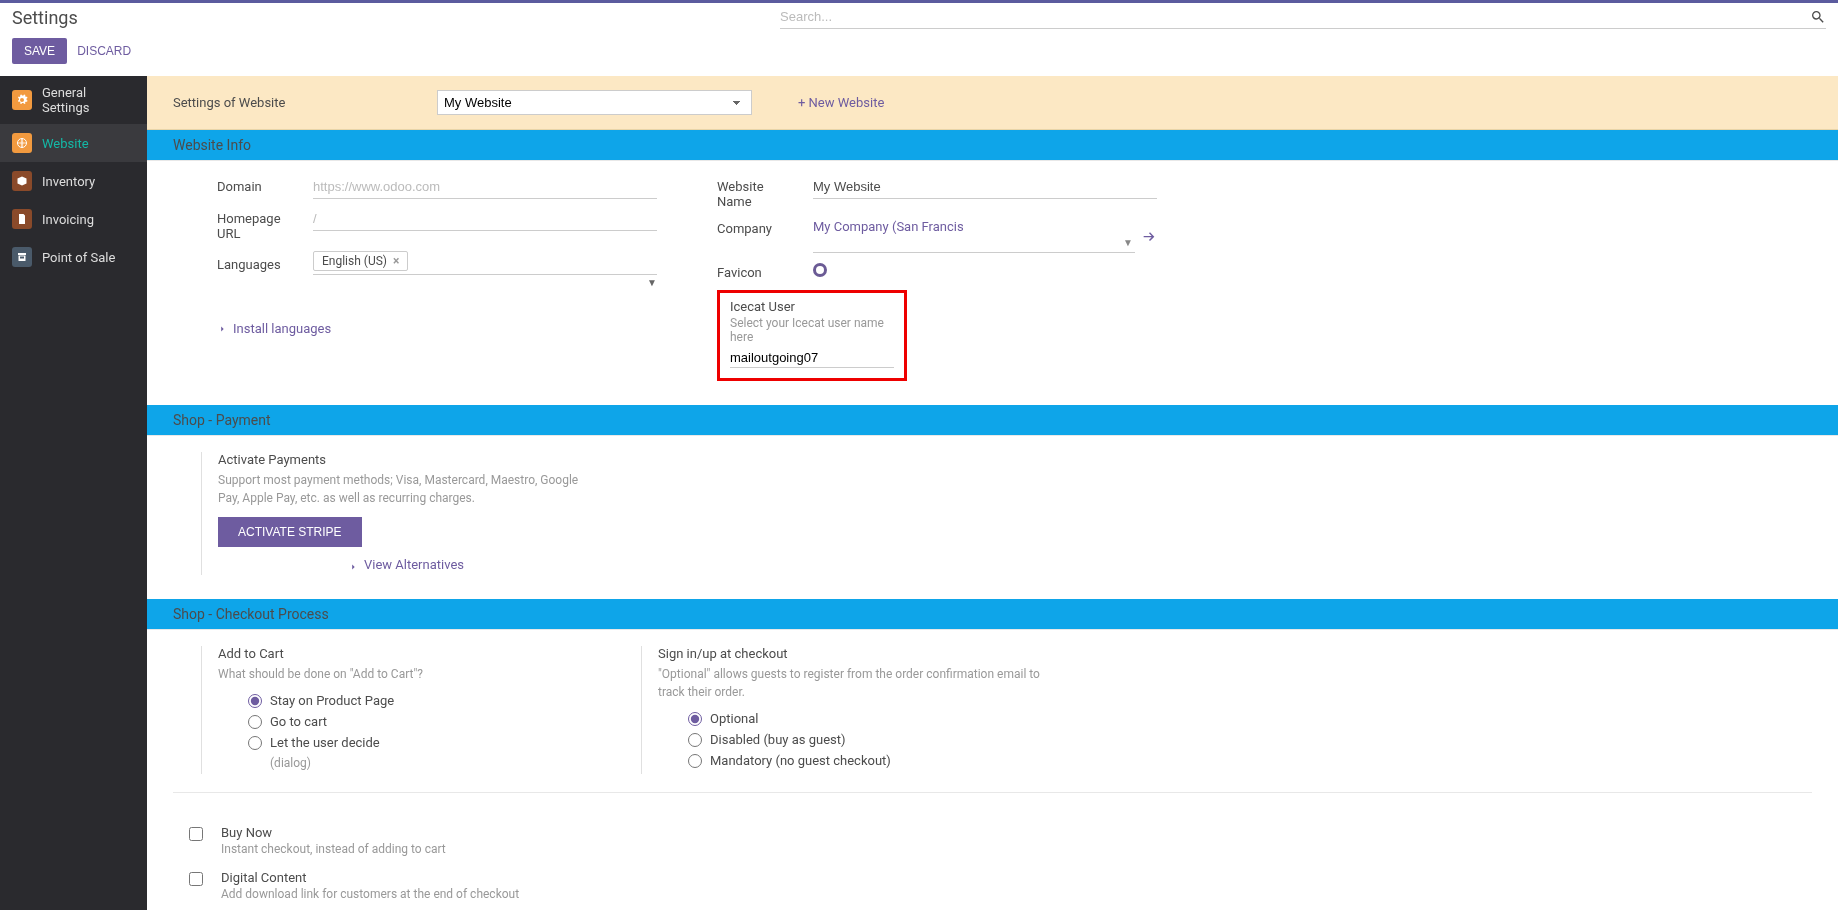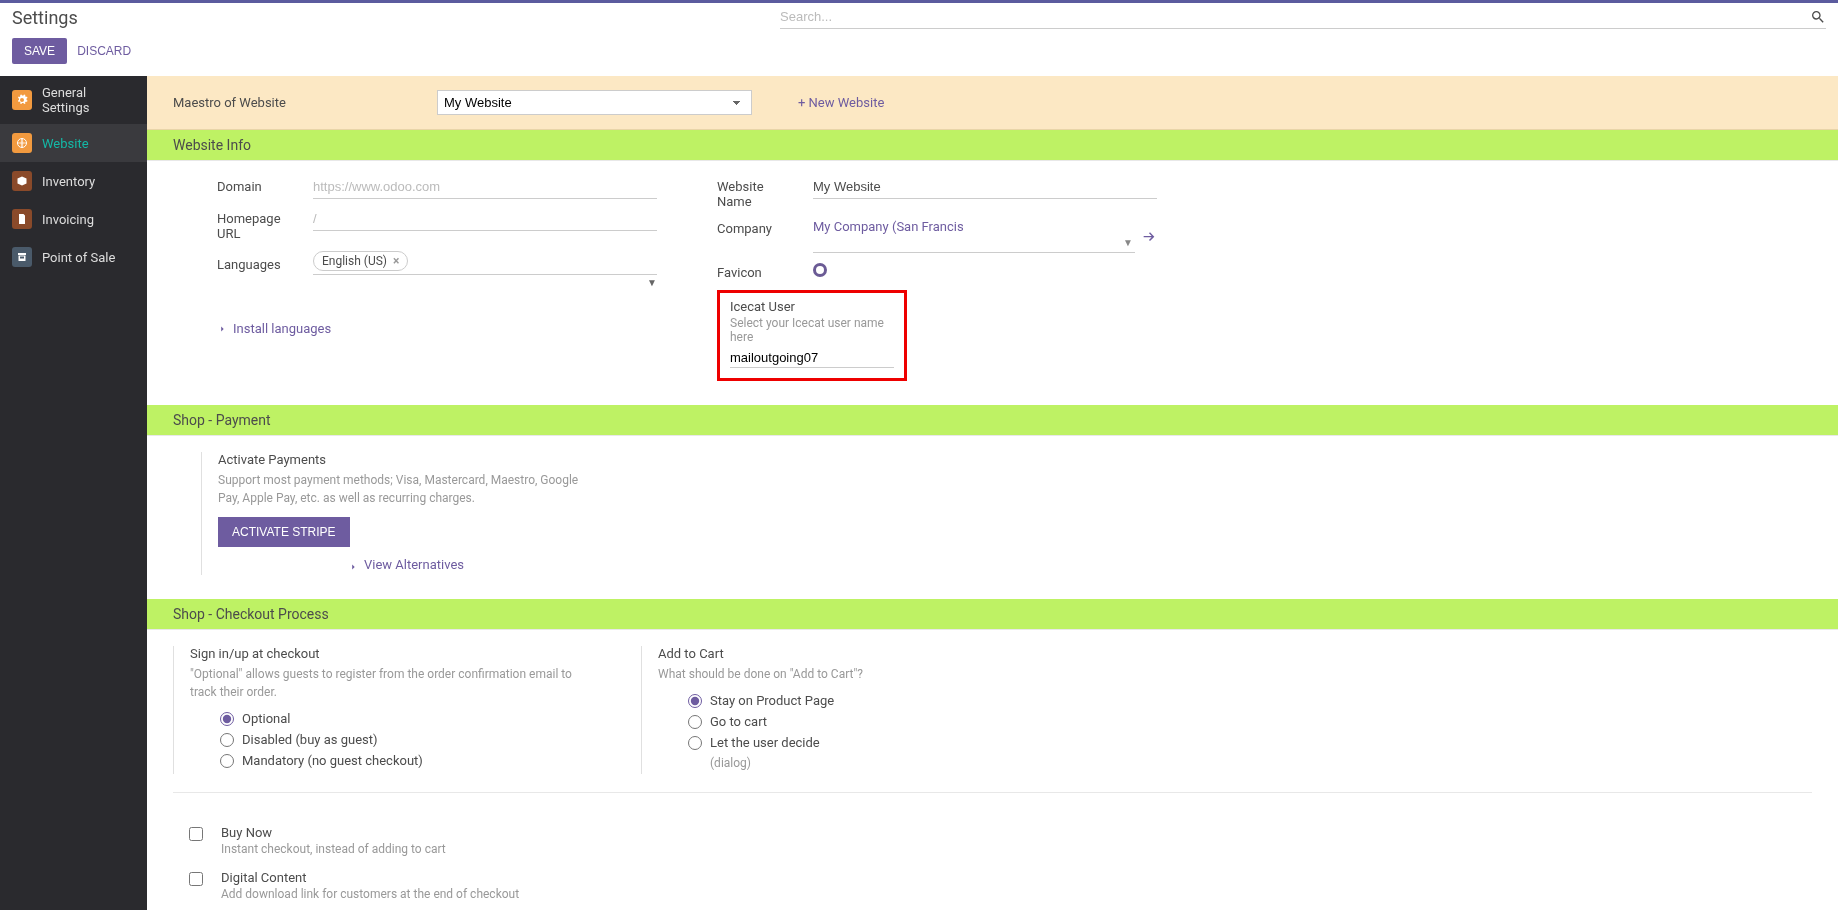--- a/index.html
+++ b/index.html
@@ -23,50 +23,50 @@
 .icon-globe { background: #f29a3f; }
 .icon-inv { background: #8a4a2a; }
 .icon-invoice { background: #8a4a2a; }
 .icon-pos { background: #4a5a6a; }
 .sidebar-icon svg { width: 12px; height: 12px; fill: #fff; }
 .content { flex: 1; overflow-y: auto; background: #fff; }
 .banner { background: #fce8c4; padding: 14px 26px; display: flex; align-items: center; gap: 20px; border-bottom: 1px solid #e8d4a8; }
 .banner-label { font-size: 13px; color: #4c4c4c; width: 244px; }
 .banner-select { width: 315px; padding: 4px 6px; border: 1px solid #ccc; background: #fff; font-size: 13px; appearance: none; -webkit-appearance: none; background-image: linear-gradient(45deg, transparent 50%, #666 50%), linear-gradient(135deg, #666 50%, transparent 50%); background-position: calc(100% - 14px) 10px, calc(100% - 10px) 10px; background-size: 4px 4px, 4px 4px; background-repeat: no-repeat; }
 .banner-new { color: #6e5ca0; cursor: pointer; font-size: 13px; margin-left: 26px; }
-.section-head { background: #bef264; padding: 7px 26px; font-size: 14px; color: #4c4c4c; border-bottom: 1px solid #e8e8e8; }
+.section-head { background: #0ea5e9; padding: 7px 26px; font-size: 14px; color: #4c4c4c; border-bottom: 1px solid #e8e8e8; }
 .section-body { padding: 16px 26px 24px 26px; }
 .cols { display: flex; gap: 60px; }
 .col { flex: 1; max-width: 440px; }
 .field-row { display: flex; align-items: flex-start; margin-bottom: 10px; gap: 12px; }
 .field-label { width: 84px; font-size: 13px; color: #4c4c4c; flex-shrink: 0; padding-top: 2px; }
 .field-label-wide { width: 84px; }
 .field-input { flex: 1; border: none; border-bottom: 1px solid #ccc; padding: 2px 0 4px 0; font-size: 13px; outline: none; color: #4c4c4c; min-width: 0; }
 .field-input::placeholder { color: #bbb; }
-.tag { display: inline-flex; align-items: center; border: 1px solid #ccc; border-radius: 10px; padding: 2px 8px; font-size: 12px; gap: 6px; }
+.tag { display: inline-flex; align-items: center; border: 1px solid #ccc; border-radius: 2px; padding: 2px 8px; font-size: 12px; gap: 6px; }
 .tag-x { cursor: pointer; font-weight: bold; color: #999; }
 .lang-row { display: flex; align-items: center; gap: 12px; justify-content: center; }
 .lang-wrap { flex: 1; border-bottom: 1px solid #ccc; padding-bottom: 3px; position: relative; }
 .lang-caret { position: absolute; right: 0; bottom: -14px; color: #666; font-size: 10px; }
 .link-action { color: #6e5ca0; font-size: 13px; cursor: pointer; display: inline-flex; align-items: center; gap: 6px; margin-top: 24px; margin-left: 44px; }
 .link-action-small { margin-left: 130px; margin-top: 10px; align-items: flex-end; }
 .arrow-icon { width: 10px; height: 10px; }
 .company-row { display: flex; align-items: center; gap: 6px; }
 .company-val { flex: 1; border-bottom: 1px solid #ccc; color: #6e5ca0; padding-bottom: 18px; font-size: 13px; position: relative; }
 .company-caret { position: absolute; right: 2px; bottom: 4px; font-size: 10px; color: #888; }
 .ext-arrow { color: #6e5ca0; cursor: pointer; }
 .favicon-ring { width: 14px; height: 14px; border: 3px solid #6b5b95; border-radius: 50%; display: inline-block; }
 .icecat-box { border: 3px solid #e00; padding: 6px 10px 10px 10px; margin-top: 8px; width: 190px; }
 .icecat-title { font-size: 13px; color: #4c4c4c; margin-bottom: 2px; }
 .icecat-help { font-size: 12px; color: #999; margin-bottom: 4px; }
 .icecat-input { width: 100%; border: none; border-bottom: 1px solid #ccc; padding: 2px 0; font-size: 13px; outline: none; }
 .payment-block { max-width: 380px; border-left: 1px solid #e0e0e0; padding-left: 16px; }
 .block-title { font-size: 13px; color: #4c4c4c; margin-bottom: 4px; }
 .block-help { font-size: 12px; color: #999; line-height: 1.5; margin-bottom: 10px; }
-.btn-stripe { background: #6e5ca0; color: #fff; border: none; padding: 8px 14px; font-size: 12px; cursor: pointer; text-transform: uppercase; }
+.btn-stripe { background: #6e5ca0; color: #fff; border: none; padding: 8px 20px; font-size: 12px; cursor: pointer; text-transform: uppercase; }
 .checkout-cols { display: flex; gap: 0; }
 .checkout-col { flex: 1; max-width: 440px; padding-left: 16px; padding-right: 20px; }
 .checkout-col.bordered { border-left: 1px solid #e0e0e0; }
 .radio-row { display: flex; align-items: center; gap: 8px; margin: 6px 0 6px 30px; font-size: 13px; color: #4c4c4c; }
 .radio-row input[type=radio] { accent-color: #6e5ca0; width: 14px; height: 14px; }
 .radio-sub { margin-left: 52px; font-size: 12px; color: #999; }
 .check-row { display: flex; align-items: flex-start; gap: 18px; margin-top: 14px; }
 .check-box { width: 14px; height: 14px; margin-top: 2px; accent-color: #6e5ca0; flex-shrink: 0; }
 .check-content { flex: 1; }
 .check-title { font-size: 13px; color: #4c4c4c; }
@@ -135,21 +135,21 @@
             <path d="M4 4h16v4H4V4zm1 5h14v11H5V9zm3 2v4h8v-4H8z"></path>
           </svg>
         </span>
       <span>Point of Sale</span>
     </div>
   </div>
 
   <div class="content">
 
     <div class="banner">
-      <span class="banner-label">Maestro of Website</span>
+      <span class="banner-label">Settings of Website</span>
       <select class="banner-select">
         <option>My Website</option>
       </select>
       <span class="banner-new">+ New Website</span>
     </div>
 
     <div class="section-head">Website Info</div>
     <div class="section-body">
       <div class="cols">
         <div class="col" style="margin-left:44px;">
@@ -225,52 +225,52 @@
               </svg>
             <span>View Alternatives</span>
           </div>
         </div>
       </div>
     </div>
 
     <div class="section-head">Shop - Checkout Process</div>
     <div class="section-body">
       <div class="checkout-cols">
+        <div class="checkout-col bordered" style="margin-left:28px;">
+          <div class="block-title">Add to Cart</div>
+          <div class="block-help">What should be done on "Add to Cart"?</div>
+          <label class="radio-row">
+              <input type="radio" name="atc" checked="" style="">
+              <span>Stay on Product Page</span>
+            </label>
+          <label class="radio-row">
+              <input type="radio" name="atc" style="">
+              <span>Go to cart</span>
+            </label>
+          <label class="radio-row">
+              <input type="radio" name="atc" style="">
+              <span>Let the user decide</span>
+            </label>
+          <div class="radio-sub">(dialog)</div>
+        </div>
         <div class="checkout-col bordered">
           <div class="block-title">Sign in/up at checkout</div>
           <div class="block-help">"Optional" allows guests to register from the order confirmation email to track their order.</div>
           <label class="radio-row">
               <input type="radio" name="sic" checked="" style="">
               <span>Optional</span>
             </label>
           <label class="radio-row">
               <input type="radio" name="sic" style="">
               <span>Disabled (buy as guest)</span>
             </label>
           <label class="radio-row">
               <input type="radio" name="sic" style="">
               <span>Mandatory (no guest checkout)</span>
             </label>
-        </div>
-        <div class="checkout-col bordered" style="margin-left:28px;">
-          <div class="block-title">Add to Cart</div>
-          <div class="block-help">What should be done on "Add to Cart"?</div>
-          <label class="radio-row">
-              <input type="radio" name="atc" checked="" style="">
-              <span>Stay on Product Page</span>
-            </label>
-          <label class="radio-row">
-              <input type="radio" name="atc" style="">
-              <span>Go to cart</span>
-            </label>
-          <label class="radio-row">
-              <input type="radio" name="atc" style="">
-              <span>Let the user decide</span>
-            </label>
-          <div class="radio-sub">(dialog)</div>
         </div>
       </div>
 
       <div class="hr"></div>
 
       <div class="checkout-cols">
         <div class="checkout-col" style="margin-left:0;">
           <div class="check-row">
             <input type="checkbox" class="check-box" style="">
             <div class="check-content">

